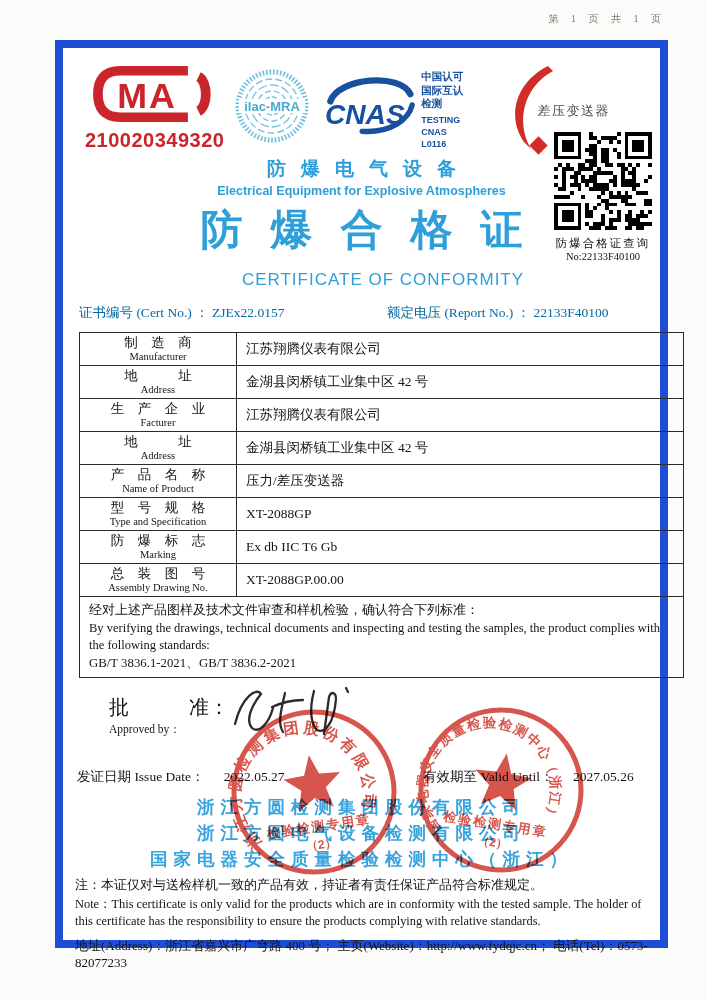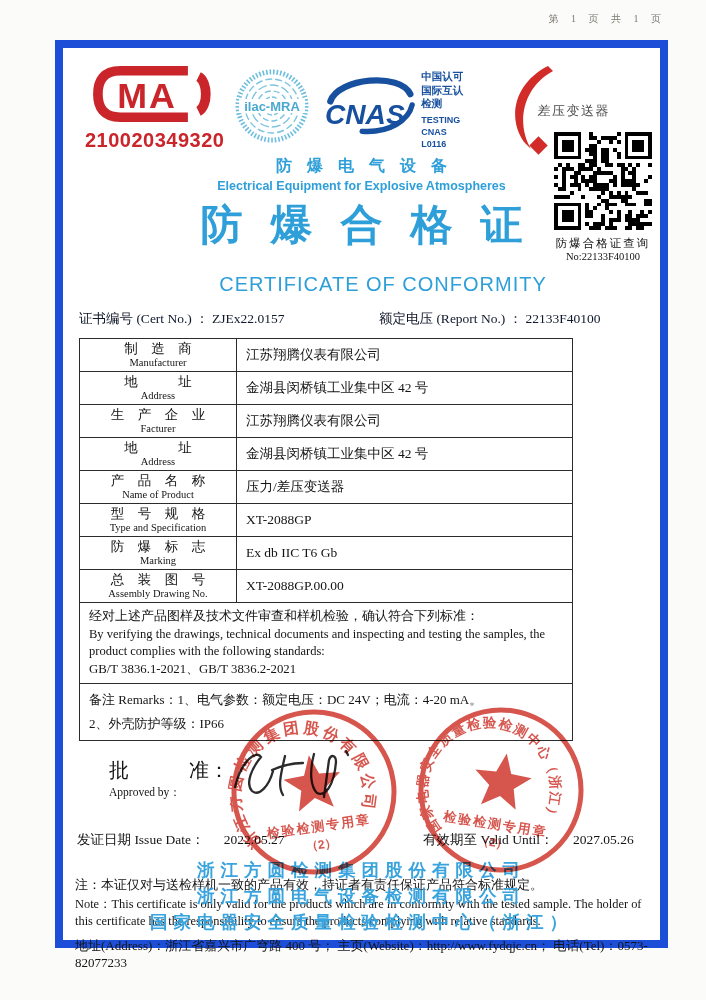--- a/index.html
+++ b/index.html
@@ -13,34 +13,34 @@
   .cma-block{width:150px;text-align:center;}
   .cma-number{font-family:"Liberation Sans","DejaVu Sans",sans-serif;font-weight:bold;color:#c9252b;font-size:20px;letter-spacing:.5px;margin-top:1px;}
   .ilac-block{margin:4px 0 0 10px;}
   .cnas-block{display:flex;margin:6px 0 0 14px;gap:6px;}
   .cnas-side{font-family:"Liberation Sans","DejaVu Sans",sans-serif;color:#17509e;font-weight:bold;font-size:10.5px;line-height:1.3;}
   .cnas-sub{font-size:9px;margin-top:3px;line-height:1.35;}
   .fy-block{position:relative;margin-left:26px;width:170px;height:100px;}
   .fy-label{position:absolute;left:42px;top:38px;font-size:13px;color:#4c4c4c;letter-spacing:1.5px;white-space:nowrap;}
   
   .title-block{text-align:center;margin-top:2px;font-family:"Liberation Sans","DejaVu Sans",sans-serif;color:#2e9fd9;}
-  .t-cn1{font-size:16px;letter-spacing:15px;text-indent:15px;font-weight:bold;}
+  .t-cn1{font-size:19px;letter-spacing:15px;text-indent:15px;font-weight:bold;}
   .t-en1{font-size:12.5px;font-weight:bold;margin-top:2px;}
   .t-cn2{font-size:42px;letter-spacing:28px;text-indent:28px;font-weight:bold;margin-top:4px;}
-  .t-en2{font-size:20px;letter-spacing:1px;margin-top:20px;padding-left:43px;}
+  .t-en2{font-size:17px;letter-spacing:1px;margin-top:12px;padding-left:43px;}
   
   .qr-block{position:absolute;left:482px;top:84px;width:116px;text-align:center;z-index:3;}
   .qr-caption{font-size:11.5px;color:#111;letter-spacing:2px;margin-top:2px;}
   .qr-number{font-size:10.5px;color:#111;}
   
-  .cert-row{display:flex;margin:14px 14px 0 16px;font-size:13.5px;color:#0f172a;}
+  .cert-row{display:flex;margin:14px 14px 0 16px;font-size:13.5px;color:#0369a1;gap:8px;}
   .cert-left{width:300px;white-space:nowrap;}
   .cert-right{white-space:nowrap;}
   
-  table.spec{border-collapse:collapse;margin:10px 26px 0 16px;width:494px;table-layout:fixed;}
+  table.spec{border-collapse:collapse;margin:10px 26px 0 16px;width:605px;table-layout:fixed;}
   table.spec td{border:1.4px solid #2b2b2b;color:#141414;}
   td.lab{width:152px;text-align:center;padding:1px 2px;height:30px;}
   .lab-cn{font-size:13.5px;line-height:1.15;}
   .lab-en{font-size:10.5px;line-height:1.1;}
   td.val{padding:1px 9px;font-size:13.5px;}
   td.wide{padding:4px 9px;}
   .std-cn{font-size:13px;line-height:1.45;}
   .std-en{font-size:12.5px;line-height:1.35;}
   .std-codes{font-size:12.8px;line-height:1.5;}
   .rem-line{font-size:13px;line-height:1.85;}
@@ -419,26 +419,20 @@
             </td>
         <td class="val">XT-2088GP.00.00</td>
       </tr>
       <tr>
         <td class="wide" colspan="2">
           <div class="std-cn">经对上述产品图样及技术文件审查和样机检验，确认符合下列标准：</div>
           <div class="std-en">By verifying the drawings, technical documents and inspecting and testing the samples, the product complies with the following standards:</div>
           <div class="std-codes">GB/T 3836.1-2021、GB/T 3836.2-2021</div>
         </td>
       </tr>
-      <tr>
-        <td class="wide" colspan="2">
-          <div class="rem-line">备注 Remarks：1、电气参数：额定电压：DC 24V；电流：4-20 mA。</div>
-          <div class="rem-line">2、外壳防护等级：IP66</div>
-        </td>
-      </tr>
     </tbody>
       </table>
 
     <div class="approval">
       <div class="ap-cn">批　　　准：</div>
       <div class="ap-en">Approved by：</div>
       <svg class="signature" width="180" height="74" viewBox="0 0 180 74">
         <g stroke="#2b2b2b" stroke-width="2.3" fill="none" stroke-linecap="round">
           <path d="M14,46 C21,18 36,9 40,16 C31,27 24,42 31,50 C38,56 48,45 52,30"></path>
           <path d="M64,15 C59,36 57,46 62,54 M51,29 C62,24 75,22 82,22"></path>

